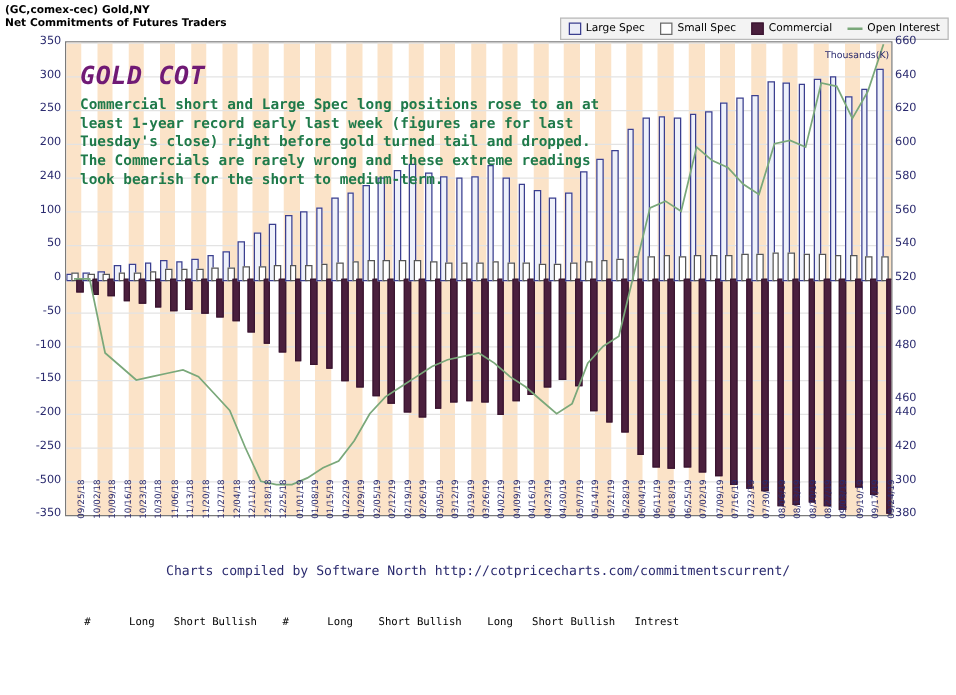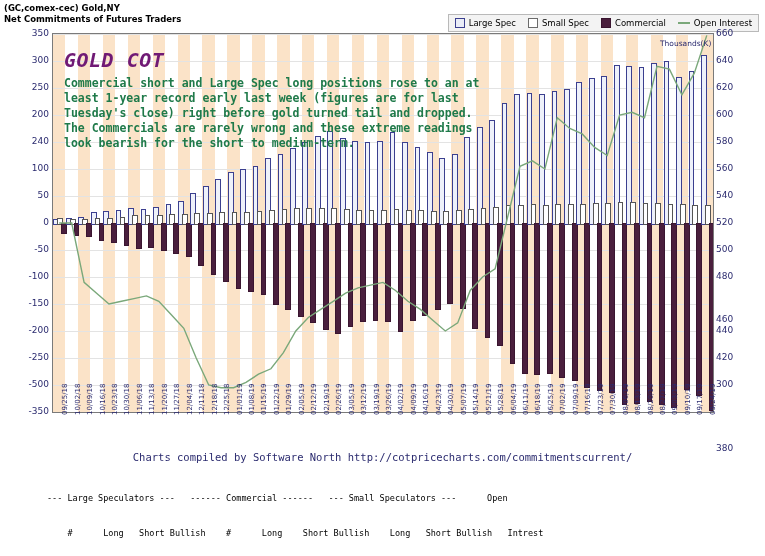--- a/index.html
+++ b/index.html
@@ -318,21 +318,21 @@
       <div class="ylab" style="top: 217px;">0</div>
       <div class="ylab" style="top: 190px;">50</div>
       <div class="ylab" style="top: 163px;">100</div>
       <div class="ylab" style="top: 136px;">240</div>
       <div class="ylab" style="top: 109px;">200</div>
       <div class="ylab" style="top: 82px;">250</div>
       <div class="ylab" style="top: 55px;">300</div>
       <div class="ylab" style="top: 28px;">350</div>
     </div>
   <div id="yright">
-      <div class="ylab2" style="top: 406px; margin-top: 37px;">380</div>
+      <div class="ylab2" style="top: 406px;">380</div>
       <div class="ylab2" style="top: 379px;">300</div>
       <div class="ylab2" style="top: 352px;">420</div>
       <div class="ylab2" style="top: 325px;">440</div>
       <div class="ylab2" style="top: 314px;">460</div>
       <div class="ylab2" style="top: 271px;">480</div>
       <div class="ylab2" style="top: 244px;">500</div>
       <div class="ylab2" style="top: 217px;">520</div>
       <div class="ylab2" style="top: 190px;">540</div>
       <div class="ylab2" style="top: 163px;">560</div>
       <div class="ylab2" style="top: 136px;">580</div>
@@ -398,21 +398,20 @@
     </div>
 
   <div class="annot">
     <div class="title">GOLD COT</div>
     <div class="body">Commercial short and Large Spec long positions rose to an at least 1-year record early last week (figures are for last Tuesday's close) right before gold turned tail and dropped. The Commercials are rarely wrong and these extreme readings look bearish for the short to medium-term.</div>
   </div>
 
   <div class="credit">Charts compiled by Software North  http://cotpricecharts.com/commitmentscurrent/</div>
 
   <div class="tbl">
-    <div class="grpline">        --- Large Speculators ---   ------ Commercial ------   --- Small Speculators ---      Open</div>
     <div>            #      Long   Short Bullish    #      Long    Short Bullish    Long   Short Bullish   Intrest</div>
     
     
     
     
     
   </div>
 
 </div>
 

